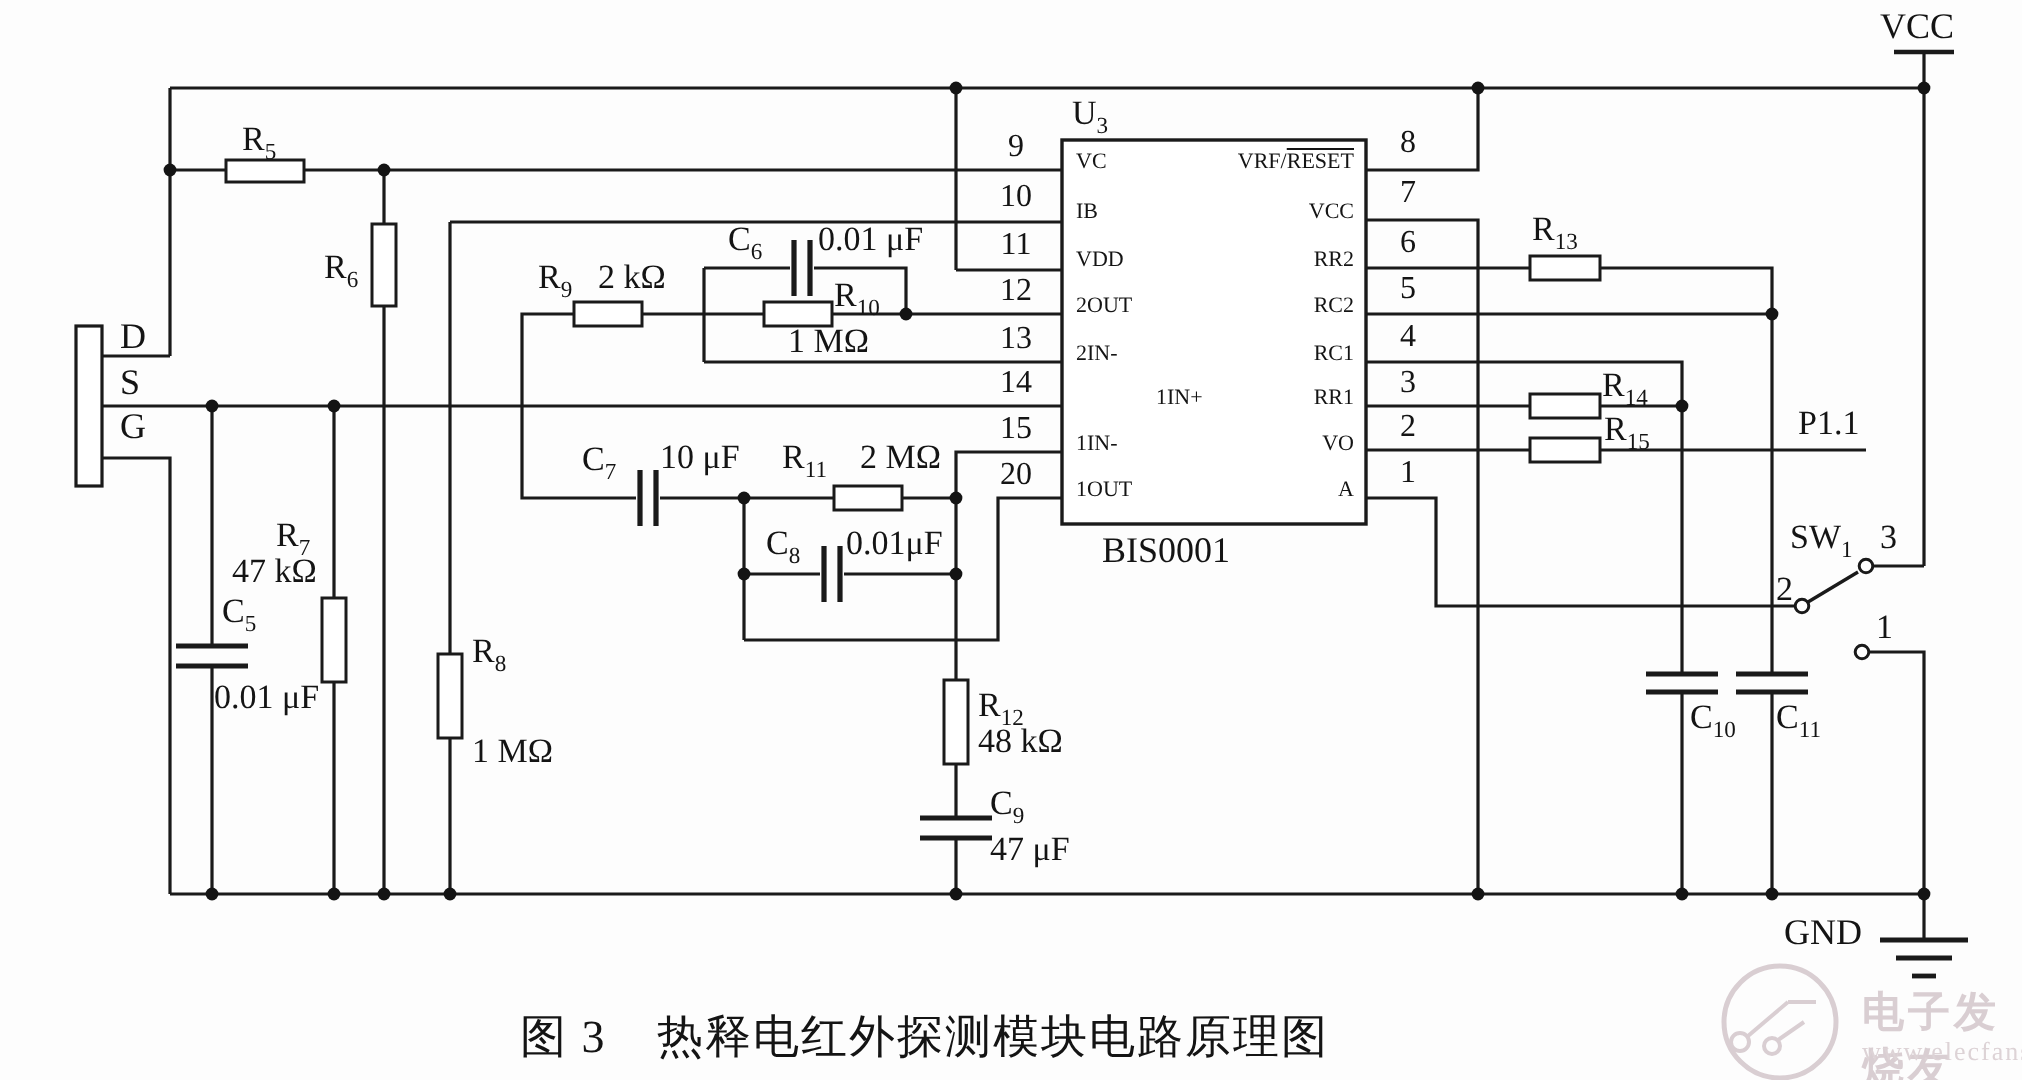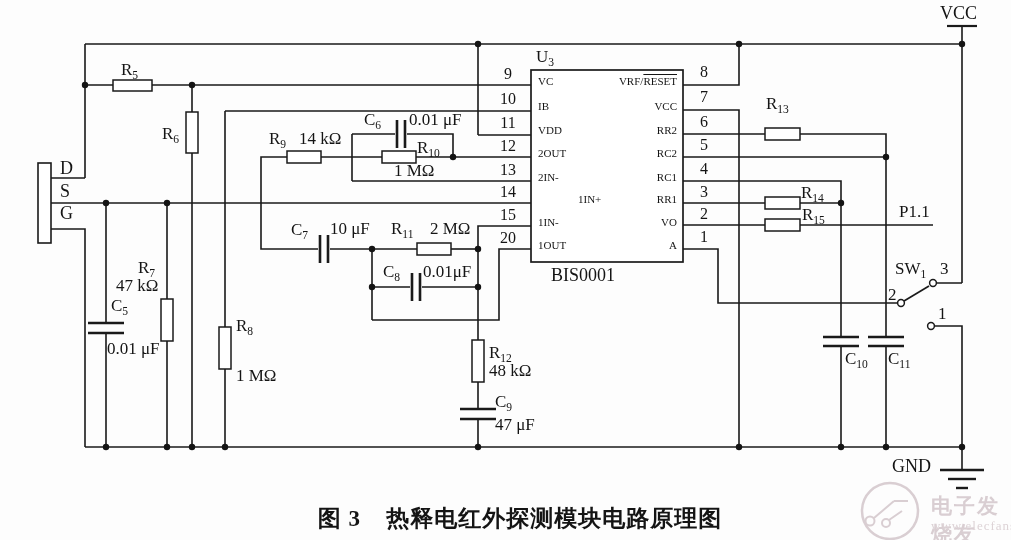--- a/index.html
+++ b/index.html
@@ -6,22 +6,22 @@
   #stage{position:relative;width:1011px;height:540px;background:#fdfdfd;overflow:hidden;
          font-family:"Liberation Serif","DejaVu Serif",serif;color:#141414;}
   #wires-svg{position:absolute;left:0;top:0;}
   .lbl{position:absolute;white-space:nowrap;font-size:17px;line-height:1.05;}
   .lbl sub{font-size:0.68em;line-height:0;}
   .num{position:absolute;width:24px;text-align:center;font-size:16px;line-height:1;}
   .icpin{position:absolute;font-size:11px;line-height:1;}
   .icpin.right{text-align:right;}
   .ov{text-decoration:overline;}
   .big{font-size:18px;}
-  #caption{position:absolute;left:260px;top:503px;width:520px;text-align:center;
-           font-size:23px;letter-spacing:1px;font-weight:bold;}
+  #caption{position:absolute;left:260px;top:503px;width:520px;text-align:left;
+           font-size:23px;letter-spacing:1px;}
   #caption .gap{margin-left:1.1em;}
   #wm-name{position:absolute;left:931px;top:492px;font-size:21px;font-weight:bold;
            color:#d9ced2;letter-spacing:2px;}
   #wm-url{position:absolute;left:931px;top:518px;font-size:13px;color:#ddd3d6;letter-spacing:1px;}
   #wm-logo{position:absolute;left:856px;top:477px;}
 </style>
 </head>
 <body>
 
 <div id="stage">
@@ -178,27 +178,27 @@
   <div class="icpin right" style="right:334px;top:240px;">A</div>
 
   <div class="lbl" style="left:121px;top:61px;"><span>R</span><sub>5</sub></div>
   <div class="lbl" style="left:162px;top:125px;"><span>R</span><sub>6</sub></div>
   <div class="lbl" style="left:138px;top:259px;"><span>R</span><sub>7</sub></div>
   <div class="lbl" style="left:236px;top:317px;"><span>R</span><sub>8</sub></div>
   <div class="lbl" style="left:269px;top:130px;"><span>R</span><sub>9</sub></div>
   <div class="lbl" style="left:417px;top:139px;"><span>R</span><sub>10</sub></div>
   <div class="lbl" style="left:391px;top:220px;"><span>R</span><sub>11</sub></div>
   <div class="lbl" style="left:489px;top:344px;"><span>R</span><sub>12</sub></div>
-  <div class="lbl" style="left:766px;top:95px;"><span>R</span><sub>13</sub></div>
+  <div class="lbl" style="left:766px;top:106px;"><span>R</span><sub>13</sub></div>
   <div class="lbl" style="left:801px;top:184px;"><span>R</span><sub>14</sub></div>
   <div class="lbl" style="left:802px;top:206px;"><span>R</span><sub>15</sub></div>
 
   <div class="lbl" style="left:116px;top:277px;">47 kΩ</div>
   <div class="lbl" style="left:236px;top:367px;">1 MΩ</div>
-  <div class="lbl" style="left:299px;top:130px;">14 kΩ</div>
+  <div class="lbl" style="left:299px;top:130px;">2 kΩ</div>
   <div class="lbl" style="left:394px;top:162px;">1 MΩ</div>
   <div class="lbl" style="left:430px;top:220px;">2 MΩ</div>
   <div class="lbl" style="left:489px;top:362px;text-align:center;">48 kΩ</div>
 
   <div class="lbl" style="left:111px;top:297px;"><span>C</span><sub>5</sub></div>
   <div class="lbl" style="left:364px;top:111px;"><span>C</span><sub>6</sub></div>
   <div class="lbl" style="left:291px;top:221px;"><span>C</span><sub>7</sub></div>
   <div class="lbl" style="left:383px;top:263px;"><span>C</span><sub>8</sub></div>
   <div class="lbl" style="left:495px;top:393px;"><span>C</span><sub>9</sub></div>
   <div class="lbl" style="left:845px;top:350px;"><span>C</span><sub>10</sub></div>

